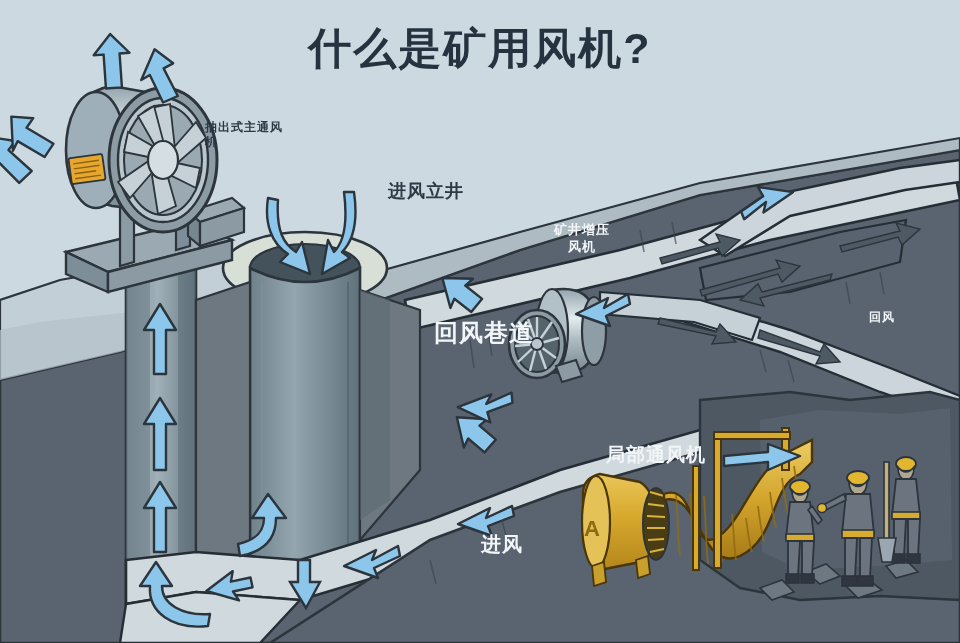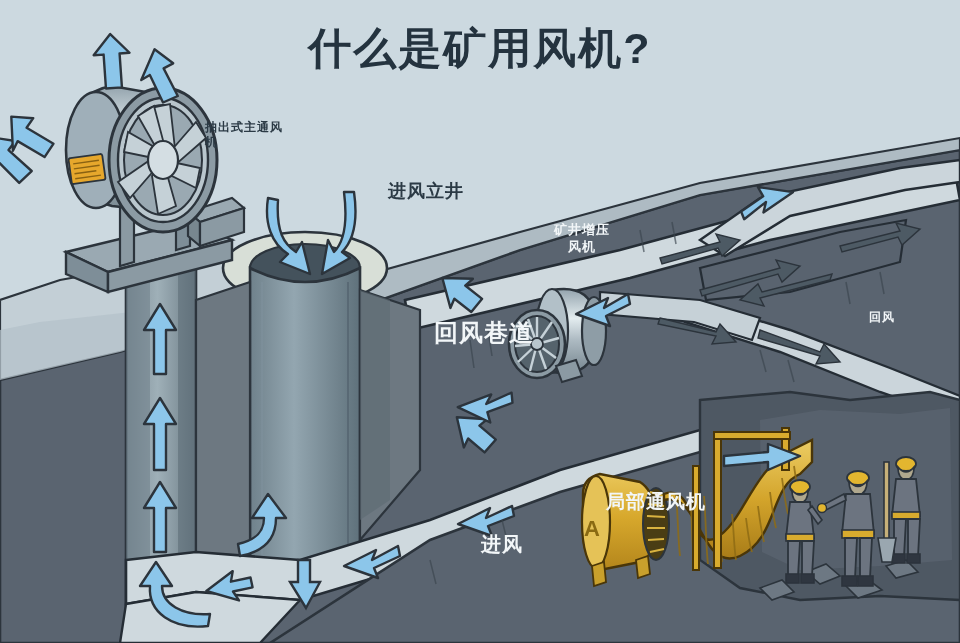--- a/index.html
+++ b/index.html
@@ -9,21 +9,21 @@
   .lbl{position:absolute;font-weight:700;line-height:1.28;letter-spacing:1px;white-space:pre;}
   .lbl-dark{color:#2b3a45;}
   .lbl-light{color:#f2f6f8;}
   #title{position:absolute;left:0;right:0;top:20px;text-align:center;font-size:43px;font-weight:700;
          color:#24333f;letter-spacing:2px;}
   .lbl-fan-main{left:205px;top:120px;font-size:12px;width:140px;text-align:left;}
   .lbl-intake-shaft{left:388px;top:180px;font-size:18px;}
   .lbl-booster{left:527px;top:222px;font-size:13px;width:110px;text-align:center;}
   .lbl-return-road{left:398px;top:318px;font-size:24px;margin-left:36px;}
   .lbl-return{left:869px;top:310px;font-size:12px;}
-  .lbl-local{left:606px;top:443px;font-size:19px;margin-top:47px;}
+  .lbl-local{left:606px;top:443px;font-size:19px;}
   .lbl-intake{left:481px;top:532px;font-size:20px;}
 </style>
 </head>
 <body>
 
 <div id="scene">
 
   <svg width="960" height="643" viewBox="0 0 960 643">
     <defs>
       <linearGradient id="gShaft" x1="0" y1="0" x2="1" y2="0">

